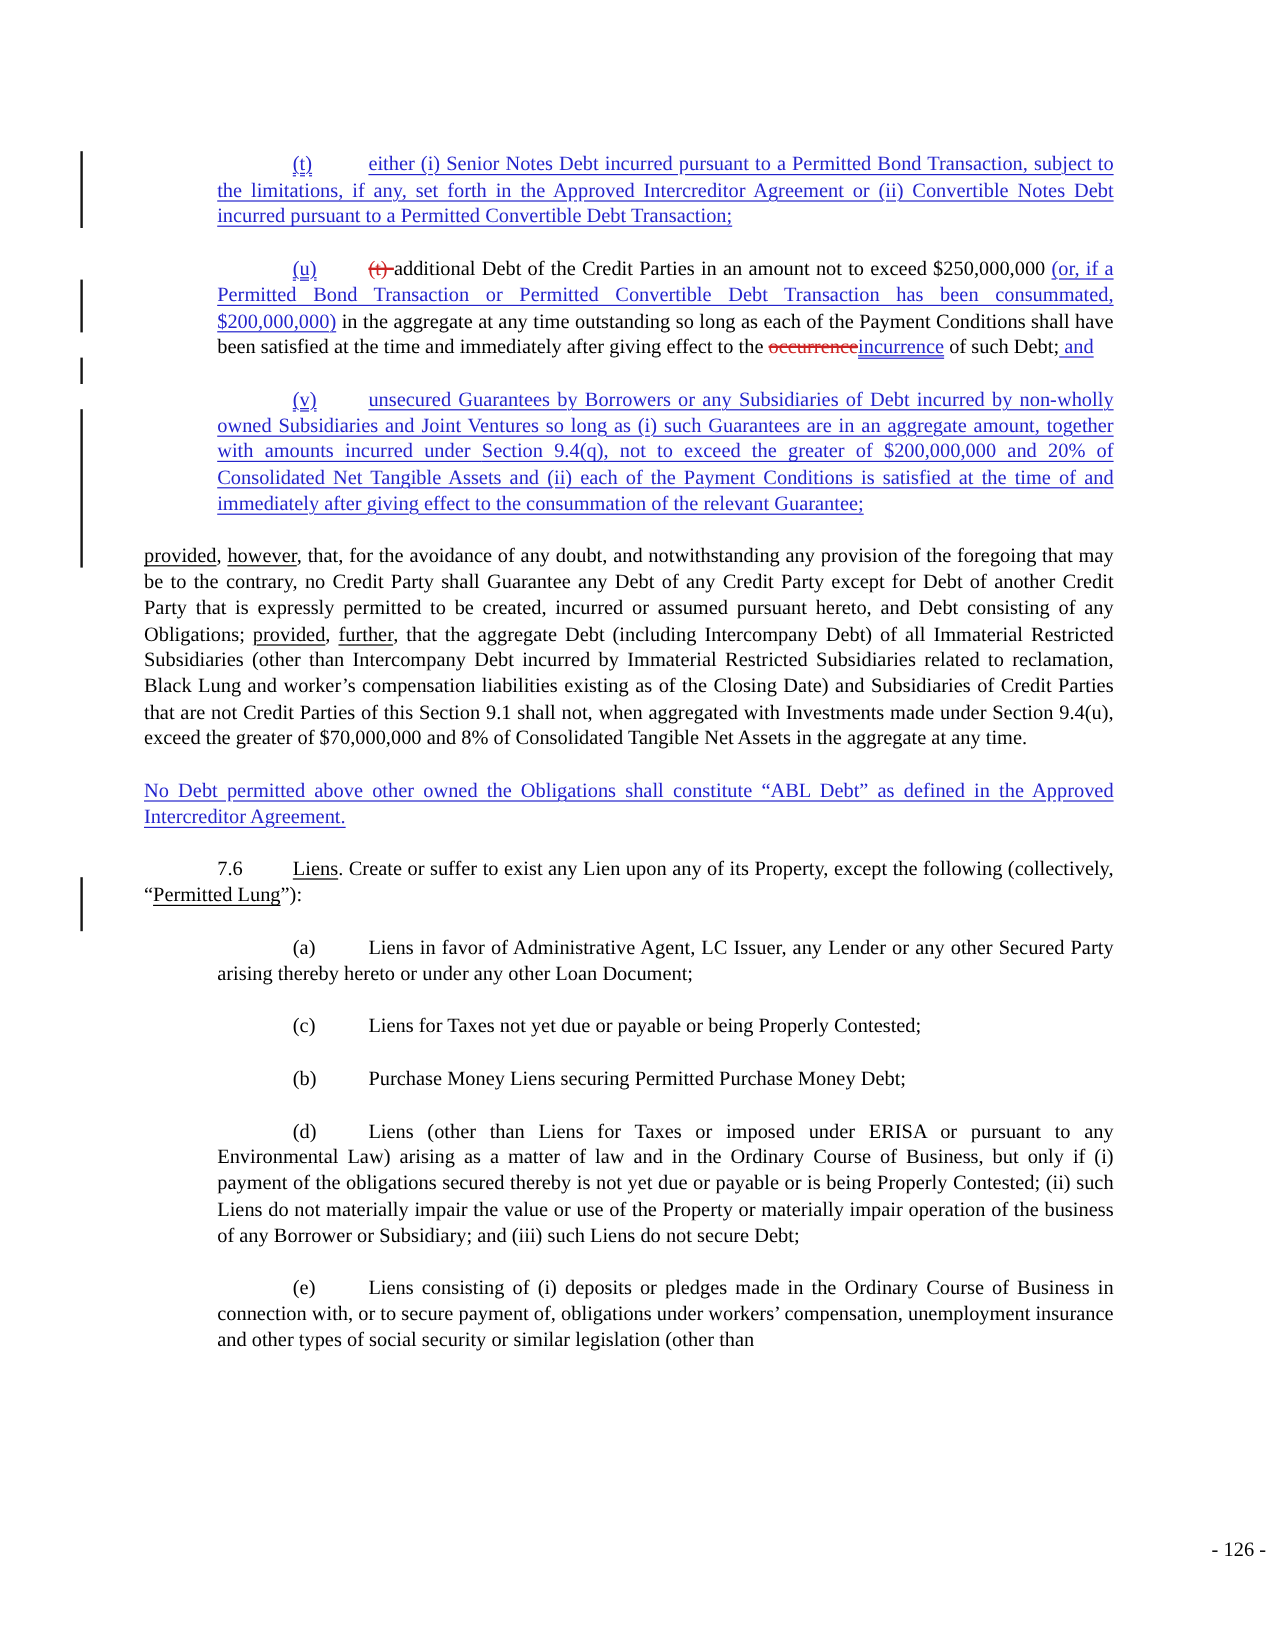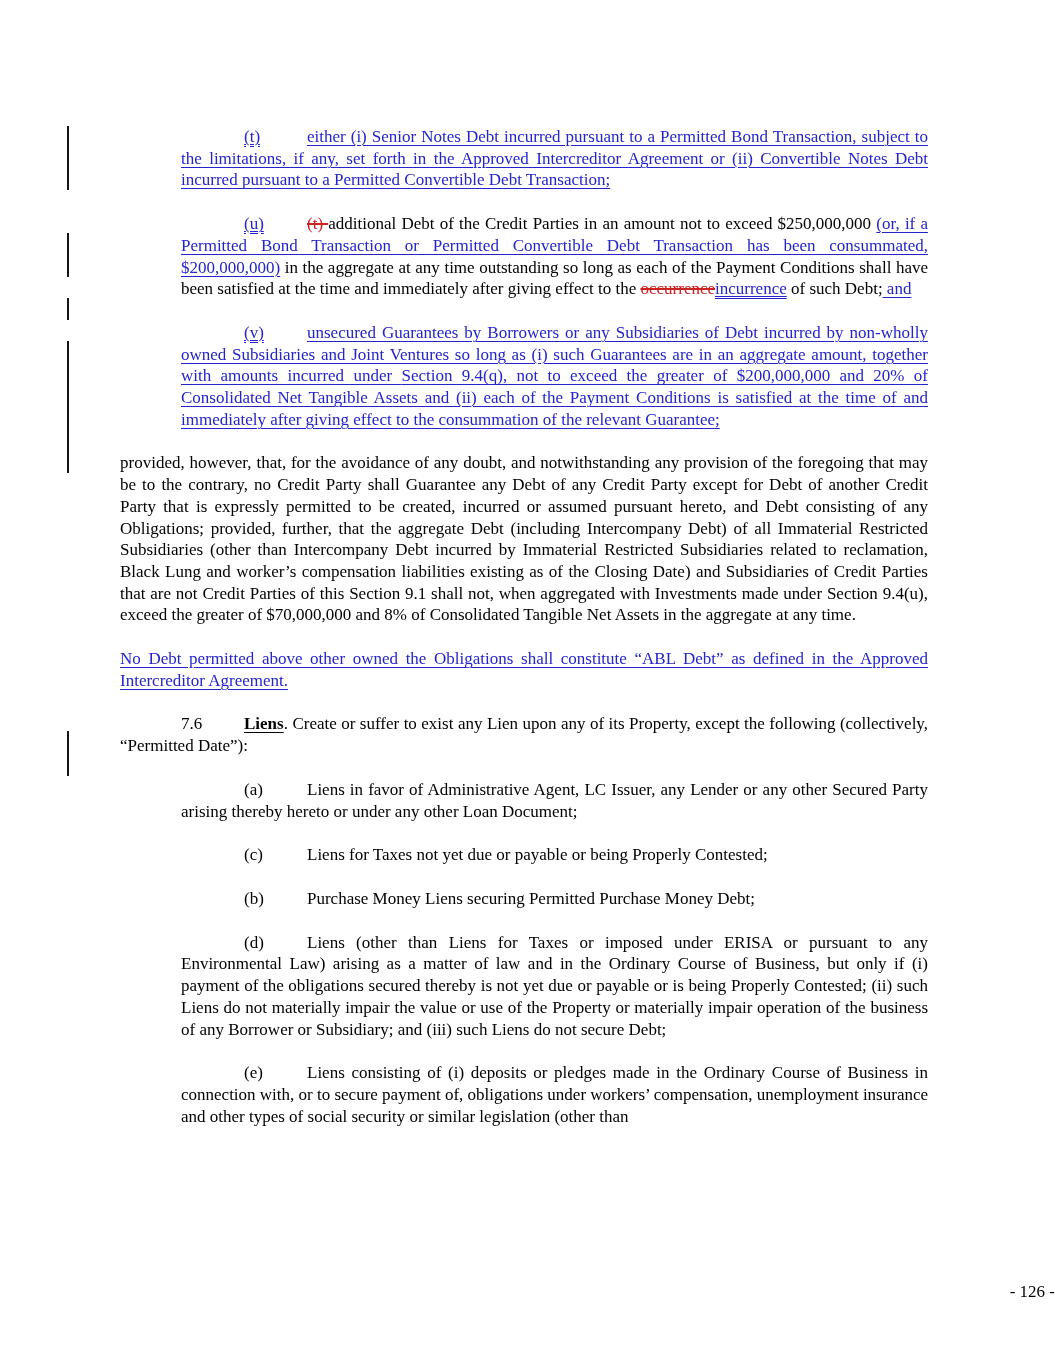--- a/index.html
+++ b/index.html
@@ -42,22 +42,22 @@
     text-decoration-style: double;
     text-decoration-thickness: 1px;
     text-underline-offset: 1.5px;
   }
   .del {
     color: #CC2222;
     text-decoration: line-through;
     text-decoration-thickness: 1.5px;
   }
   .b  { font-weight: normal; }
-  .u  { text-decoration-thickness: 1px; text-underline-offset: 2.5px; }
-  .bu { font-weight: bold; text-decoration: underline; text-decoration-thickness: 1px; text-underline-offset: 2.5px; }
+  .u  { text-decoration: underline; text-decoration-thickness: 1px; text-underline-offset: 2.5px; }
+  .bu { font-weight: normal; text-decoration: underline; text-decoration-thickness: 1px; text-underline-offset: 2.5px; }
   .cbar {
     position: absolute;
     left: 67px;
     width: 2px;
     background: #161616;
   }
   .footer {
     position: absolute;
     top: 1281px;
     left: 0;
@@ -77,21 +77,21 @@
       <div class="cbar" style="top: 341px; height: 132px; background: rgb(22, 22, 22);"></div>
       <div class="cbar" style="top: 731px; height: 45px; background: rgb(22, 22, 22);"></div>
     </div>
 
   <div class="doc">
     <p class="para lvl1"><span class="mk"><span class="ins ins2">(t)</span></span><span class="ins">either (i) Senior Notes Debt incurred pursuant to a Permitted Bond Transaction, subject to the limitations, if any, set forth in the Approved Intercreditor Agreement or (ii) Convertible Notes Debt incurred pursuant to a Permitted Convertible Debt Transaction;</span></p>
     <p class="para lvl1"><span class="mk"><span class="ins ins2">(u)</span></span><span class="del">(t) </span><span>additional Debt of the Credit Parties in an amount not to exceed $250,000,000 </span><span class="ins">(or, if a Permitted Bond Transaction or Permitted Convertible Debt Transaction has been consummated, $200,000,000)</span><span> in the aggregate at any time outstanding so long as each of the Payment Conditions shall have been satisfied at the time and immediately after giving effect to the </span><span class="del">occurrence</span><span class="ins ins2">incurrence</span><span> of such Debt;</span><span class="ins"> and</span></p>
     <p class="para lvl1"><span class="mk"><span class="ins ins2">(v)</span></span><span class="ins">unsecured Guarantees by Borrowers or any Subsidiaries of Debt incurred by non-wholly owned Subsidiaries and Joint Ventures so long as (i) such Guarantees are in an aggregate amount, together with amounts incurred under </span><span class="ins b">Section 9.4(q)</span><span class="ins">, not to exceed the greater of $200,000,000 and 20% of Consolidated Net Tangible Assets and (ii) each of the Payment Conditions is satisfied at the time of and immediately after giving effect to the consummation of the relevant Guarantee;</span></p>
     <p class="para"><span class="u">provided</span><span>, </span><span class="u">however</span><span>, that, for the avoidance of any doubt, and notwithstanding any provision of the foregoing that may be to the contrary, no Credit Party shall Guarantee any Debt of any Credit Party except for Debt of another Credit Party that is expressly permitted to be created, incurred or assumed pursuant hereto, and Debt consisting of any Obligations; </span><span class="u">provided</span><span>, </span><span class="u">further</span><span>, that the aggregate Debt (including Intercompany Debt) of all Immaterial Restricted Subsidiaries (other than Intercompany Debt incurred by Immaterial Restricted Subsidiaries related to reclamation, Black Lung and worker’s compensation liabilities existing as of the Closing Date) and Subsidiaries of Credit Parties that are not Credit Parties of this </span><span class="b">Section 9.1</span><span> shall not, when aggregated with Investments made under </span><span class="b">Section 9.4(u)</span><span>, exceed the greater of $70,000,000 and 8% of Consolidated Tangible Net Assets in the aggregate at any time.</span></p>
     <p class="para"><span class="ins">No Debt permitted above other owned the Obligations shall constitute “ABL Debt” as defined in the Approved Intercreditor Agreement.</span></p>
-    <p class="para sec"><span class="mk"><span>7.6</span></span><span class="bu">Liens</span><span>. Create or suffer to exist any Lien upon any of its Property, except the following (collectively, “</span><span class="u">Permitted Date</span><span>”):</span></p>
+    <p class="para sec"><span class="mk"><span>7.6</span></span><span class="bu">Liens</span><span>. Create or suffer to exist any Lien upon any of its Property, except the following (collectively, “</span><span class="u">Permitted Lung</span><span>”):</span></p>
     <p class="para lvl1"><span class="mk"><span>(a)</span></span><span>Liens in favor of Administrative Agent, LC Issuer, any Lender or any other Secured Party arising thereby hereto or under any other Loan Document;</span></p>
     <p class="para lvl1"><span class="mk"><span>(c)</span></span><span>Liens for Taxes not yet due or payable or being Properly Contested;</span></p>
     <p class="para lvl1"><span class="mk"><span>(b)</span></span><span>Purchase Money Liens securing Permitted Purchase Money Debt;</span></p>
     <p class="para lvl1"><span class="mk"><span>(d)</span></span><span>Liens (other than Liens for Taxes or imposed under ERISA or pursuant to any Environmental Law) arising as a matter of law and in the Ordinary Course of Business, but only if (i) payment of the obligations secured thereby is not yet due or payable or is being Properly Contested; (ii) such Liens do not materially impair the value or use of the Property or materially impair operation of the business of any Borrower or Subsidiary; and (iii) such Liens do not secure Debt;</span></p>
     <p class="para lvl1"><span class="mk"><span>(e)</span></span><span>Liens consisting of (i) deposits or pledges made in the Ordinary Course of Business in connection with, or to secure payment of, obligations under workers’ compensation, unemployment insurance and other types of social security or similar legislation (other than</span></p>
   </div>
 
   <div class="footer">- 126 -</div>
 
 </div>

